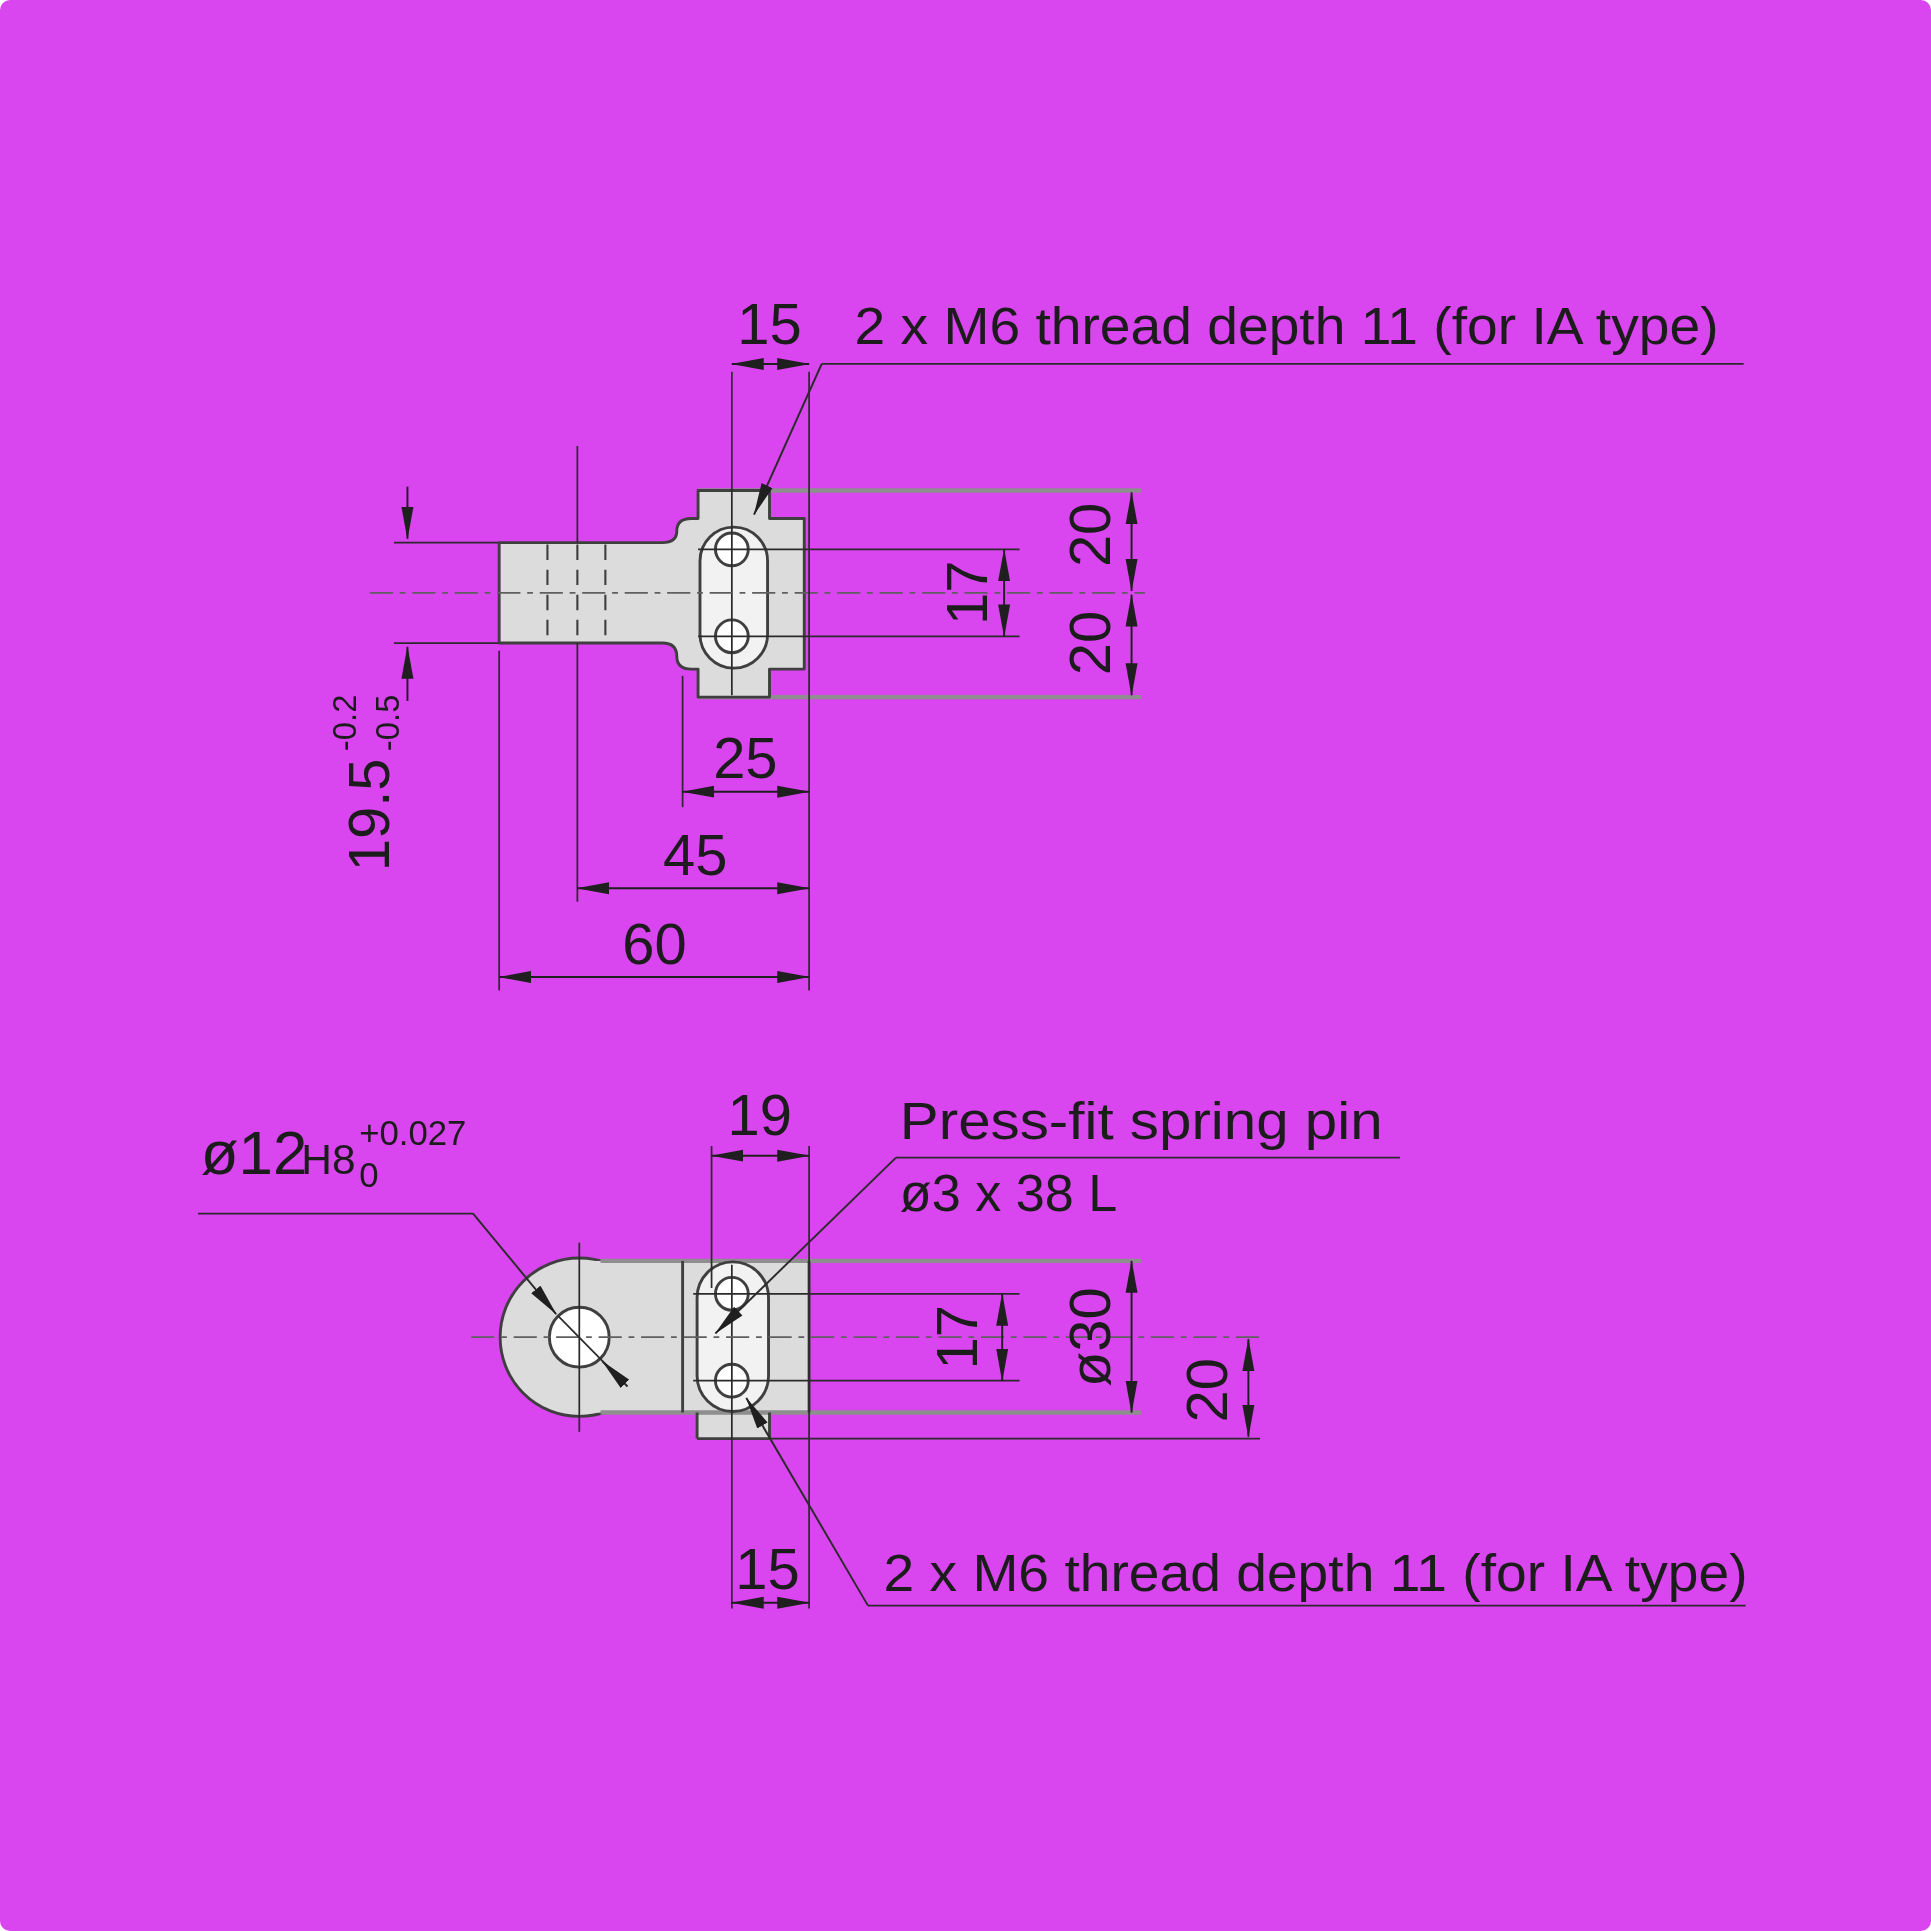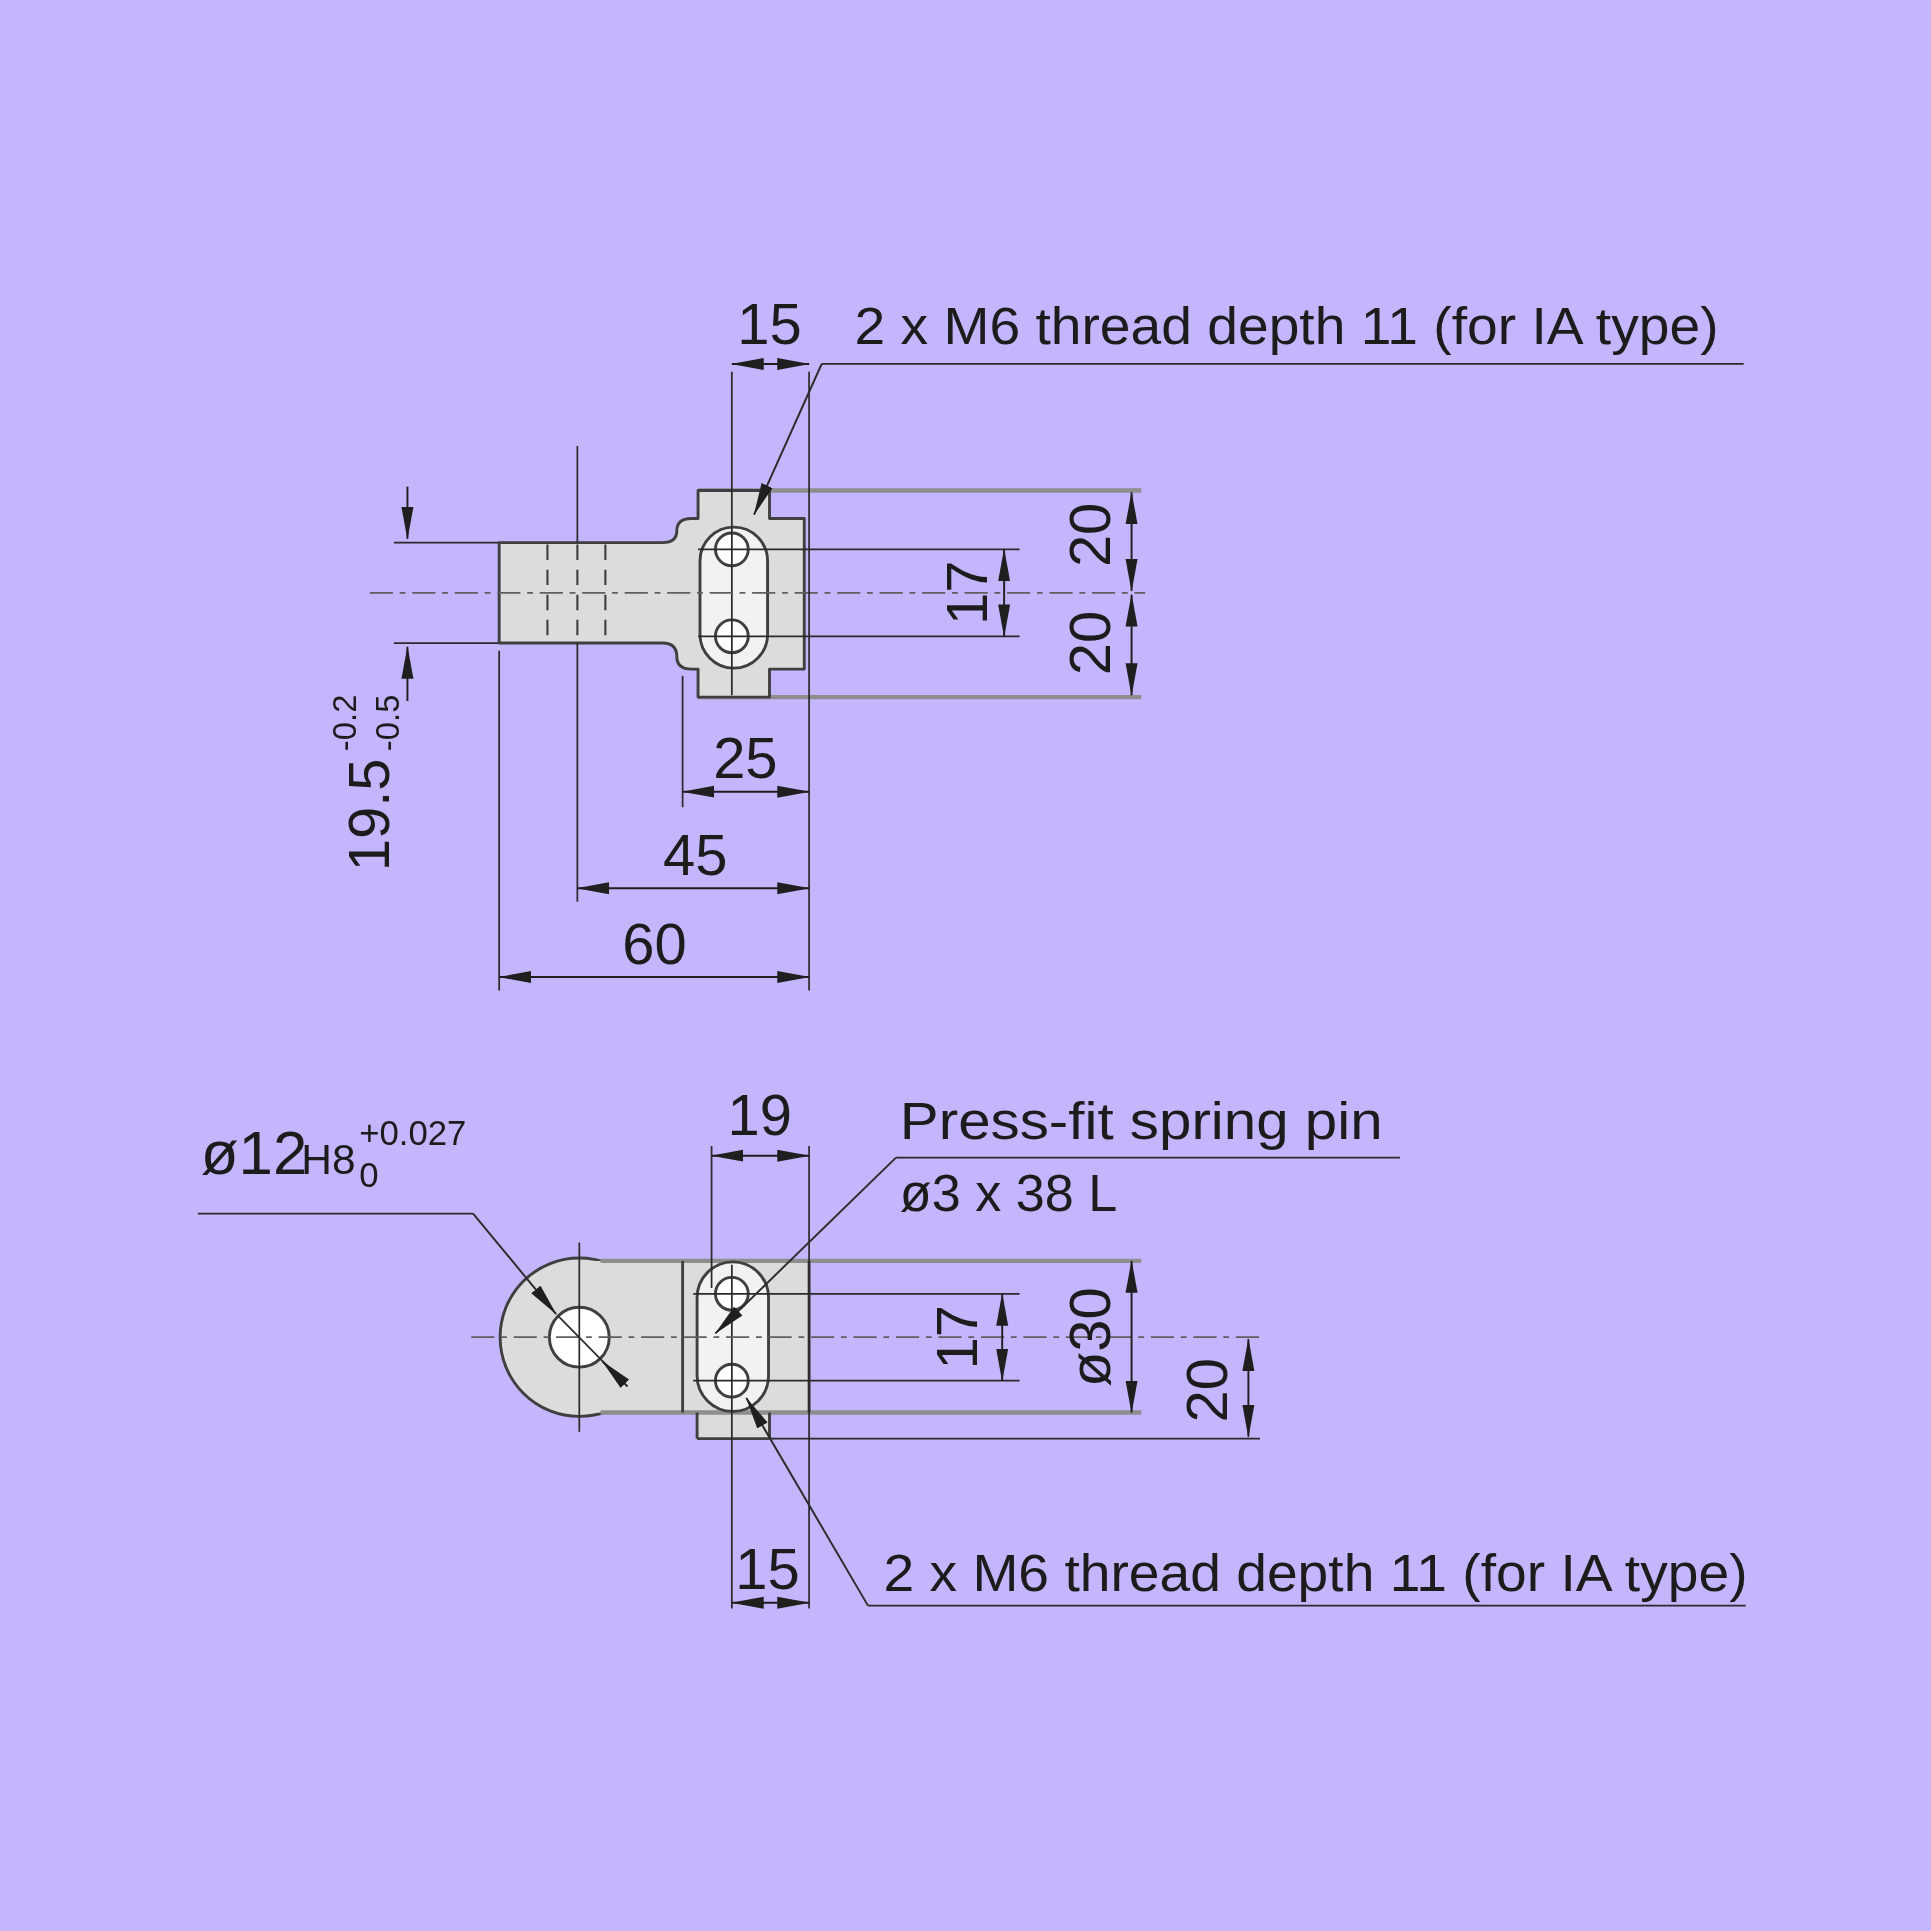--- a/index.html
+++ b/index.html
@@ -1,16 +1,16 @@
 <!DOCTYPE html>
 <html><head>
 <meta charset="utf-8">
 <style>
   html,body { margin:0; padding:0; background:#fff; }
-  .page { width:1931px; height:1931px; background:#c4b5fd; position:relative; overflow:hidden; }
+  .page { width:1931px; height:1931px; background:#d946ef; position:relative; overflow:hidden;border-radius:10px; }
   svg { display:block; }
   text { fill:#1c1c1c; font-family:"Liberation Sans", sans-serif; }
   .dimtxt  { font-size:60px; }
   .notetxt { font-size:54px; }
   .toltxt  { font-size:34px; }
   .bigtxt  { font-size:64px; }
   .fittxt  { font-size:44px; }
   .stol    { font-size:36px; }
   .outline { fill:none; stroke:#3f3f3f; stroke-width:3; stroke-linejoin:round; }
   .part    { fill:#dcdcdc; stroke:#3f3f3f; stroke-width:3; stroke-linejoin:round; }

